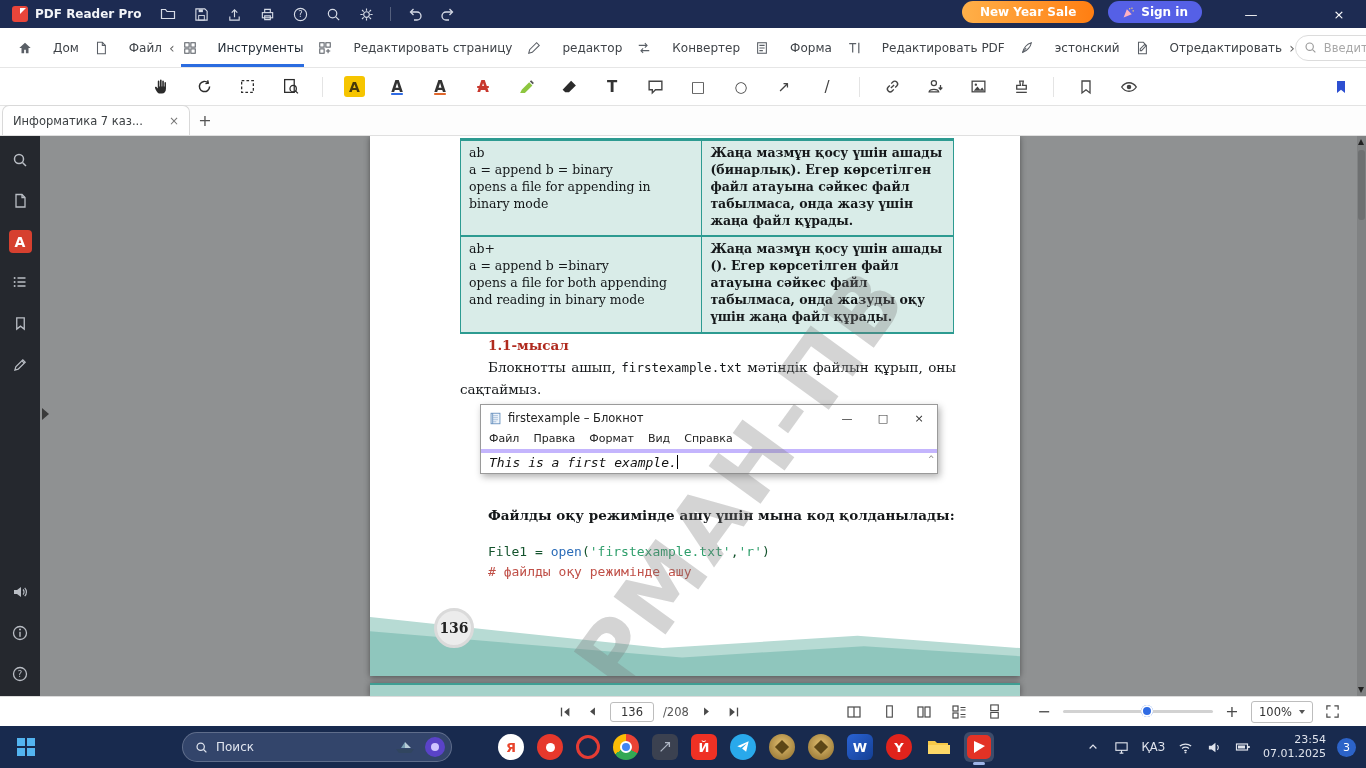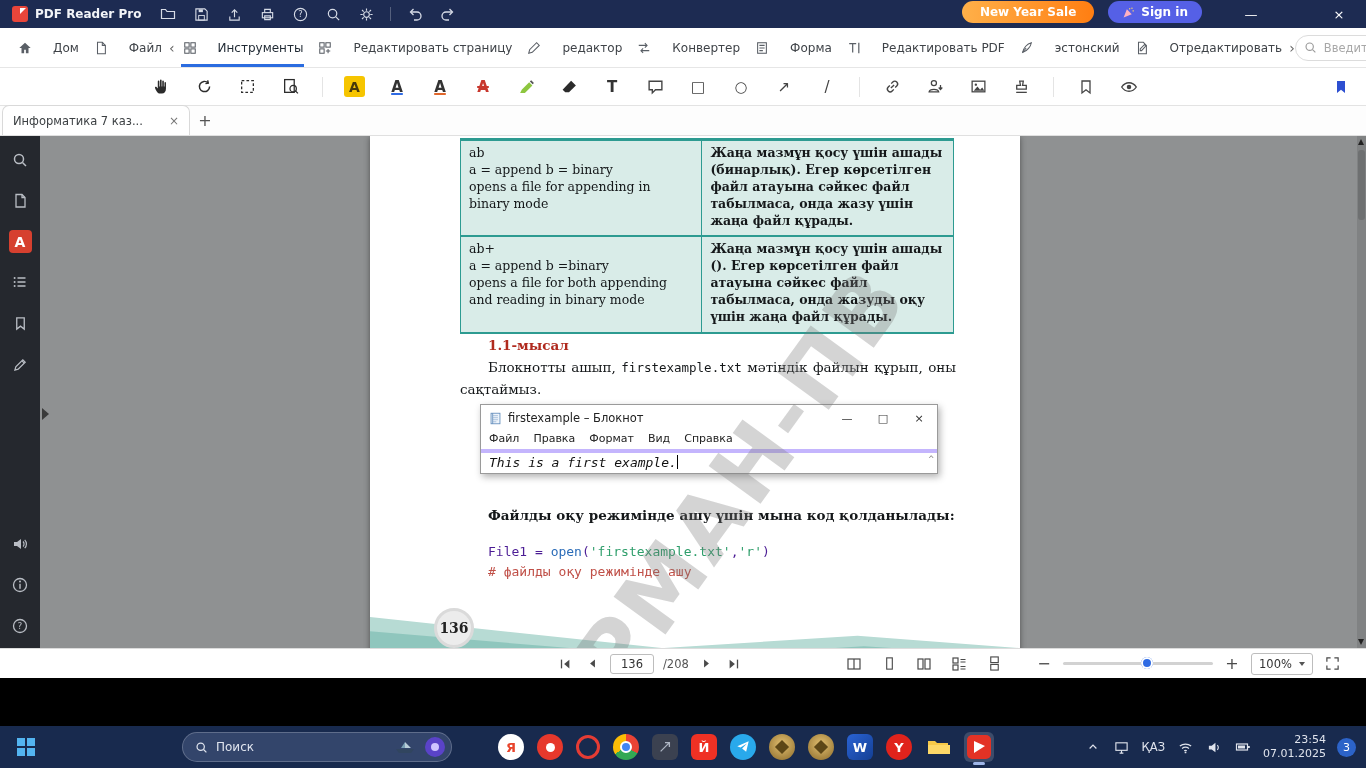--- a/index.html
+++ b/index.html
@@ -81,21 +81,21 @@
   .np-controls { margin-left:auto; display:flex; height:100%; }
   .np-ctrl { width:36px; height:100%; display:flex; align-items:center; justify-content:center; font-size:11px; color:#333; cursor:pointer; }
   .np-menu { display:flex; gap:14px; padding:1px 8px 4px; font-size:11px; color:#222; }
   .np-menu span { cursor:pointer; }
   .np-body { border-top:4px solid #c4b5fd; height:24px; font-family:"DejaVu Sans Mono", monospace; font-size:13px; color:#111; padding:2px 16px 0 8px; position:relative;font-style:italic; }
   .np-caret { display:inline-block; width:1px; height:14px; background:#000; vertical-align:-2px; }
   .np-scroll { position:absolute; right:3px; top:1px; font-size:9px; color:#888; }
 
   .code-intro { position:absolute; left:118px; top:371px; font-family:"DejaVu Serif", serif; font-weight:bold; font-size:13.5px; color:#15181a; z-index:1; }
   .codeblock { position:absolute; left:118px; top:406px; font-family:"DejaVu Sans Mono", monospace; font-size:13px; line-height:1.55; z-index:1; }
-  .c-plain { color:#4c1d95; } .c-func { color:#2b6cb8; } .c-str { color:#2e9e6b; } .c-comment { color:#c05048; }
+  .c-plain { color:#14532d; } .c-func { color:#2b6cb8; } .c-str { color:#2e9e6b; } .c-comment { color:#c05048; }
 
   .page-num { position:absolute; left:64px; top:472px; width:40px; height:40px; border-radius:50%; background:#ececec; border:3px solid #dadada; display:flex; align-items:center; justify-content:center; font-family:"DejaVu Serif", serif; font-weight:bold; font-size:14px; color:#222; z-index:3; }
 
   .wave-light { position:absolute; left:0; bottom:0; width:100%; height:62px; background:#b7dbd4; clip-path:polygon(0 5%, 45% 55%, 75% 35%, 100% 55%, 100% 100%, 0 100%); z-index:2; }
   .wave-dark { position:absolute; left:0; bottom:0; width:100%; height:62px; background:#8fc6bd; clip-path:polygon(0 28%, 48% 70%, 76% 52%, 100% 68%, 100% 100%, 0 100%); z-index:2; }
 
   .panel-handle { position:absolute; left:2px; top:272px; width:0; height:0; border-left:7px solid #3a3a3a; border-top:6px solid transparent; border-bottom:6px solid transparent; cursor:pointer; }
   .v-scroll { position:absolute; right:0; top:0; width:9px; height:100%; background:rgba(0,0,0,.10); }
   .v-scroll .arr-up { position:absolute; top:3px; left:1px; border-bottom:6px solid #222; border-left:3.5px solid transparent; border-right:3.5px solid transparent; width:0; height:0; cursor:pointer; }
   .v-scroll .arr-dn { position:absolute; bottom:3px; left:1px; border-top:6px solid #222; border-left:3.5px solid transparent; border-right:3.5px solid transparent; width:0; height:0; cursor:pointer; }
@@ -110,21 +110,21 @@
   .bb-btn { width:18px; height:18px; display:flex; align-items:center; justify-content:center; cursor:pointer; color:#4a4a4a; }
   .page-input { width:44px; height:20px; border:1px solid #bdbdbd; border-radius:3px; text-align:center; font-size:11.5px; color:#333; outline:none; font-family:"DejaVu Sans",sans-serif; }
   .page-total { font-size:11.5px; color:#555; }
   .slider { width:150px; height:3px; background:#d2d2d2; border-radius:2px; position:relative; cursor:pointer; }
   .slider-fill { width:52%; height:100%; background:#2f6be4; border-radius:2px; }
   .slider-knob { position:absolute; left:52%; top:-5px; width:12px; height:12px; border-radius:50%; background:#2f6be4; box-shadow:0 0 0 2px #fff inset; cursor:pointer; }
   .zoom-box { width:62px; height:22px; border:1px solid #bdbdbd; border-radius:3px; display:flex; align-items:center; justify-content:space-between; padding:0 7px; font-size:11.5px; color:#333; cursor:pointer; }
   .dd-caret { width:0; height:0; border-top:4px solid #555; border-left:3.5px solid transparent; border-right:3.5px solid transparent; }
 
   
-  .taskbar { height:42px; background:#182a4e; display:flex; align-items:center; padding:0 10px; flex:0 0 auto; color:#e8eaf0;margin-top:48px; }
+  .taskbar { height:42px; background:#182a4e; display:flex; align-items:center; padding:0 10px; flex:0 0 auto; color:#e8eaf0; }
   .win-btn { width:32px; height:32px; display:flex; align-items:center; justify-content:center; cursor:pointer; }
   .win-logo { display:grid; grid-template-columns:8px 8px; grid-template-rows:8px 8px; gap:1.5px; }
   .win-logo i { background:#53b4f0; }
   .tb-search { margin-left:140px; width:270px; height:30px; background:#33456b; border:1px solid rgba(255,255,255,.22); border-radius:15px; display:flex; align-items:center; gap:8px; padding:0 6px 0 12px; font-size:12px; color:#dfe4ee; cursor:pointer; }
   .tb-search .grow { flex:1; }
   .promo-circle { width:20px; height:20px; border-radius:50%; background:#5a43c8; display:flex; align-items:center; justify-content:center; }
   .promo-circle i { width:8px; height:8px; border-radius:50%; background:#cfc3ff; }
   .task-icons { display:flex; align-items:center; gap:13px; margin-left:46px; }
   .ticon { width:26px; height:26px; border-radius:50%; display:flex; align-items:center; justify-content:center; font-weight:bold; font-size:13px; cursor:pointer; flex:0 0 auto; }
   .ti-yandex { background:#fff; color:#e8442c; }

